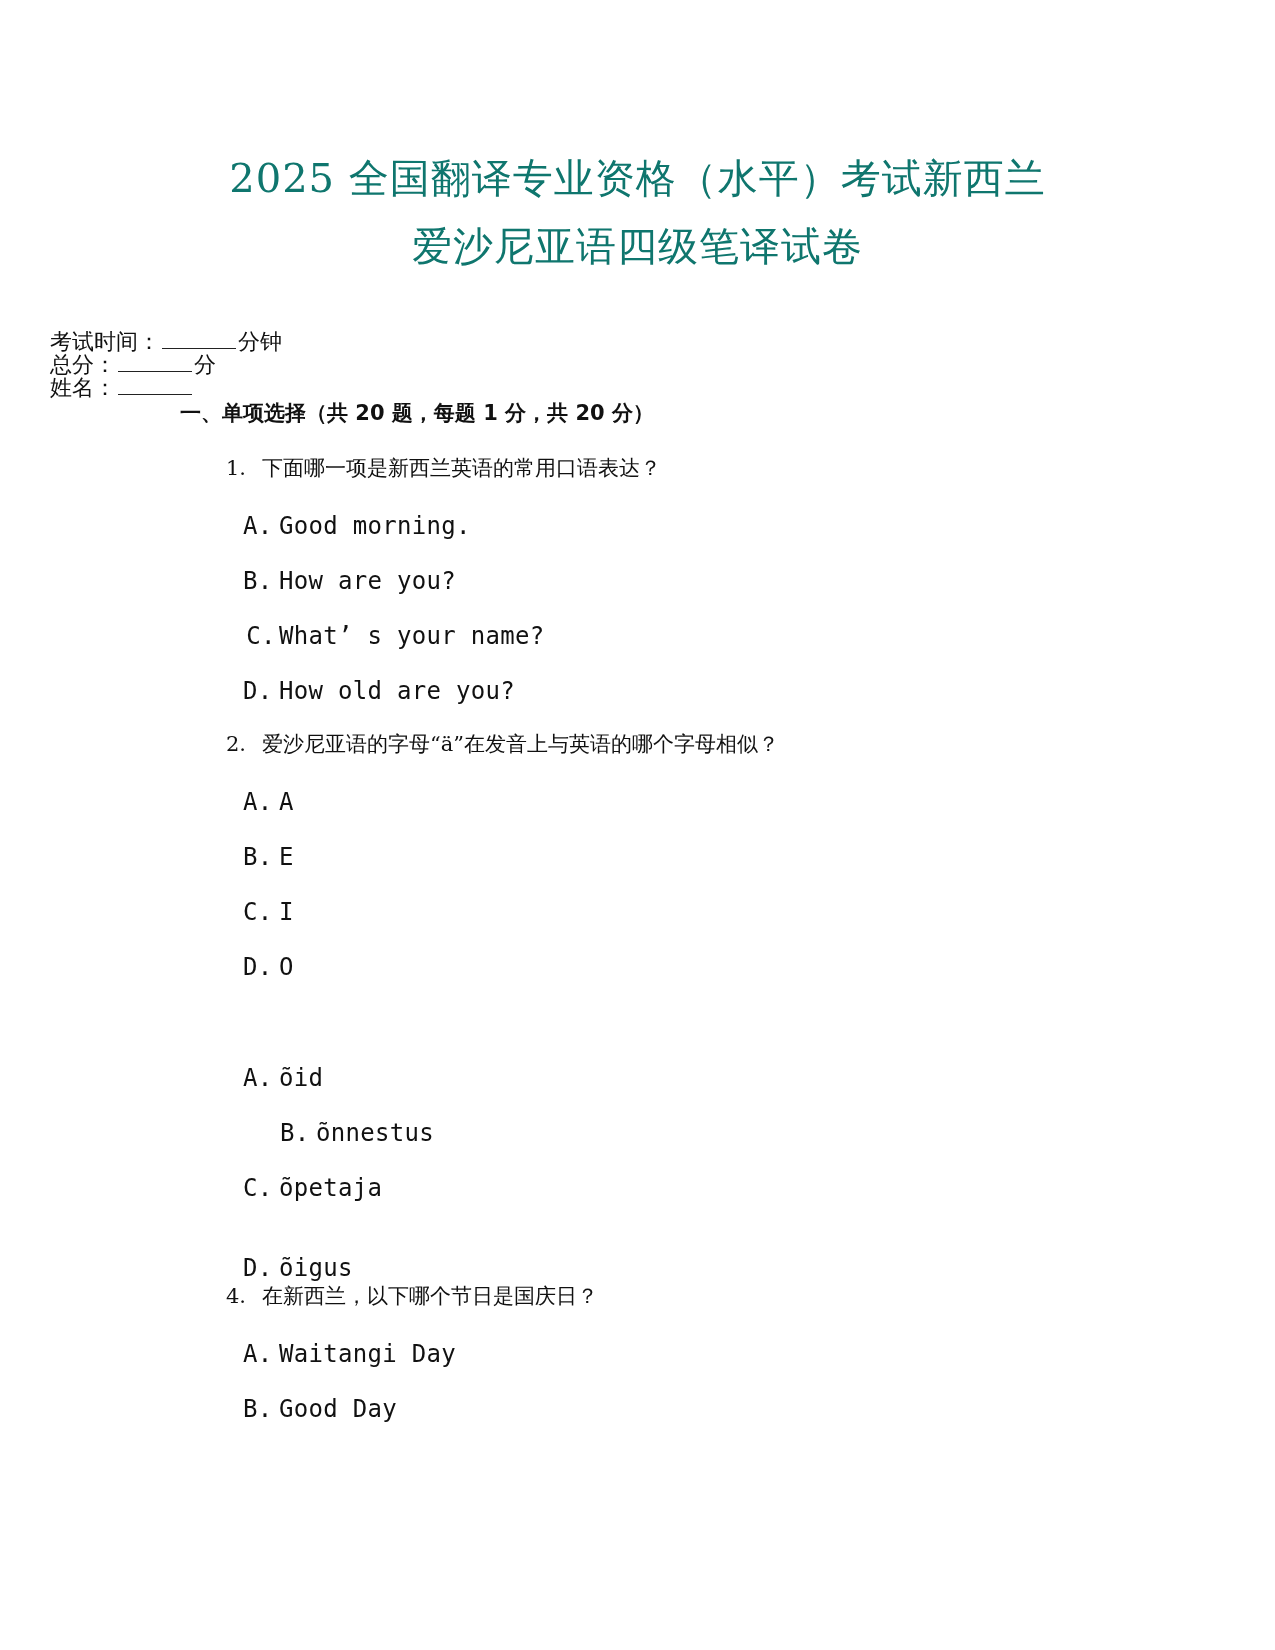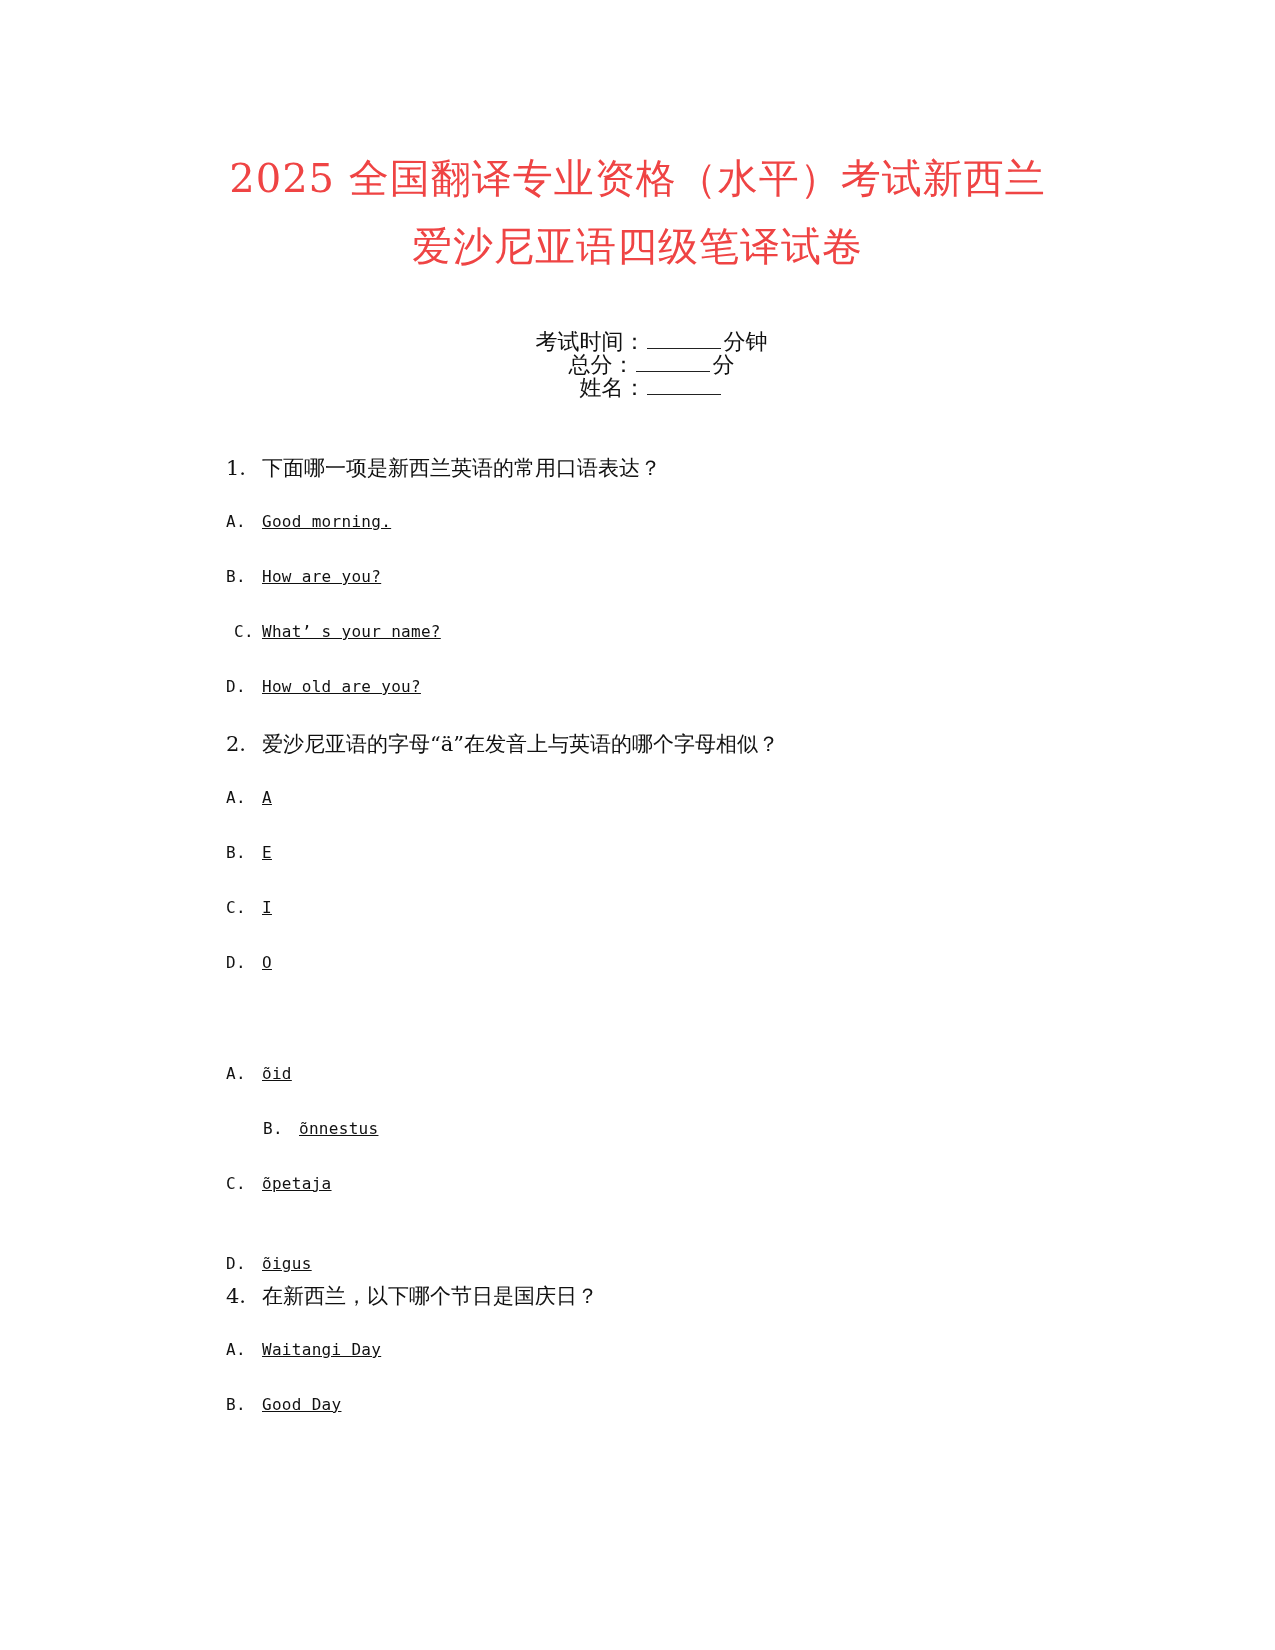--- a/index.html
+++ b/index.html
@@ -25,31 +25,31 @@
       position: absolute;
       left: 0;
       width: 1275px;
       text-align: center;
       font-family: "DejaVu Serif", "Liberation Serif", serif;
       font-size: 40px;
       font-weight: normal;
       letter-spacing: 1px;
       margin: 0;
       line-height: 1;
-      color: #ef4444;
+      color: #0f766e;
     }
     .title.line1 { top: 158px; }
     .title.line2 { top: 226px; }
 
     .info-line {
       position: absolute;
       top: 308px;
       left: 0;
       width: 1275px;
-      text-align: center;
+      text-align: left;
       font-size: 22px;
       line-height: 1;
       white-space: pre;
     }
     .info-group { display: inline-block; margin: 0 22px; }
     .blank {
       display: inline-block;
       width: 74px;
       border-bottom: 1.5px solid #222;
       height: 18px;
@@ -77,47 +77,47 @@
     }
     .q-line .num {
       display: inline-block;
       width: 36px;
     }
     .q-text {
       font-family: "DejaVu Serif", "Liberation Serif", serif;
     }
     .opt-line {
       position: absolute;
-      left: 226px;
+      left: 243px;
       font-family: "DejaVu Sans Mono", "Liberation Mono", monospace;
-      font-size: 16px;
+      font-size: 24px;
       line-height: 1;
       white-space: pre;
       letter-spacing: 0.3px;
-      text-decoration: underline;
     }
     .opt-line .letter {
       display: inline-block;
       width: 36px;
     }
   </style>
 </head>
 <body>
 
 <div class="page">
 
   <h1 class="title line1">2025 全国翻译专业资格（水平）考试新西兰</h1>
   <h1 class="title line2">爱沙尼亚语四级笔译试卷</h1>
 
   <div class="info-line">
     <span class="info-group"><span>考试时间：</span><span class="blank"></span><span>分钟</span></span>
     <span class="info-group"><span>总分：</span><span class="blank"></span><span>分</span></span>
     <span class="info-group"><span>姓名：</span><span class="blank"></span></span>
   </div>
 
+  <h2 class="section-heading">一、单项选择（共 20 题，每题 1 分，共 20 分）</h2>
 
   <div class="q-line" style="top:458px;"><span class="num">1.</span><span class="q-text">下面哪一项是新西兰英语的常用口语表达？</span></div>
   <div class="opt-line" style="top:514px;"><span class="letter">A.</span><span>Good morning.</span></div>
   <div class="opt-line" style="top:569px;"><span class="letter">B.</span><span>How are you?</span></div>
   <div class="opt-line" style="top:624px;text-align:center;"><span class="letter">C.</span><span>What’ s your name?</span></div>
   <div class="opt-line" style="top:679px;"><span class="letter">D.</span><span>How old are you?</span></div>
 
   <div class="q-line" style="top:734px;"><span class="num">2.</span><span class="q-text">爱沙尼亚语的字母“ä”在发音上与英语的哪个字母相似？</span></div>
   <div class="opt-line" style="top:790px;"><span class="letter">A.</span><span>A</span></div>
   <div class="opt-line" style="top:845px;"><span class="letter">B.</span><span>E</span></div>

